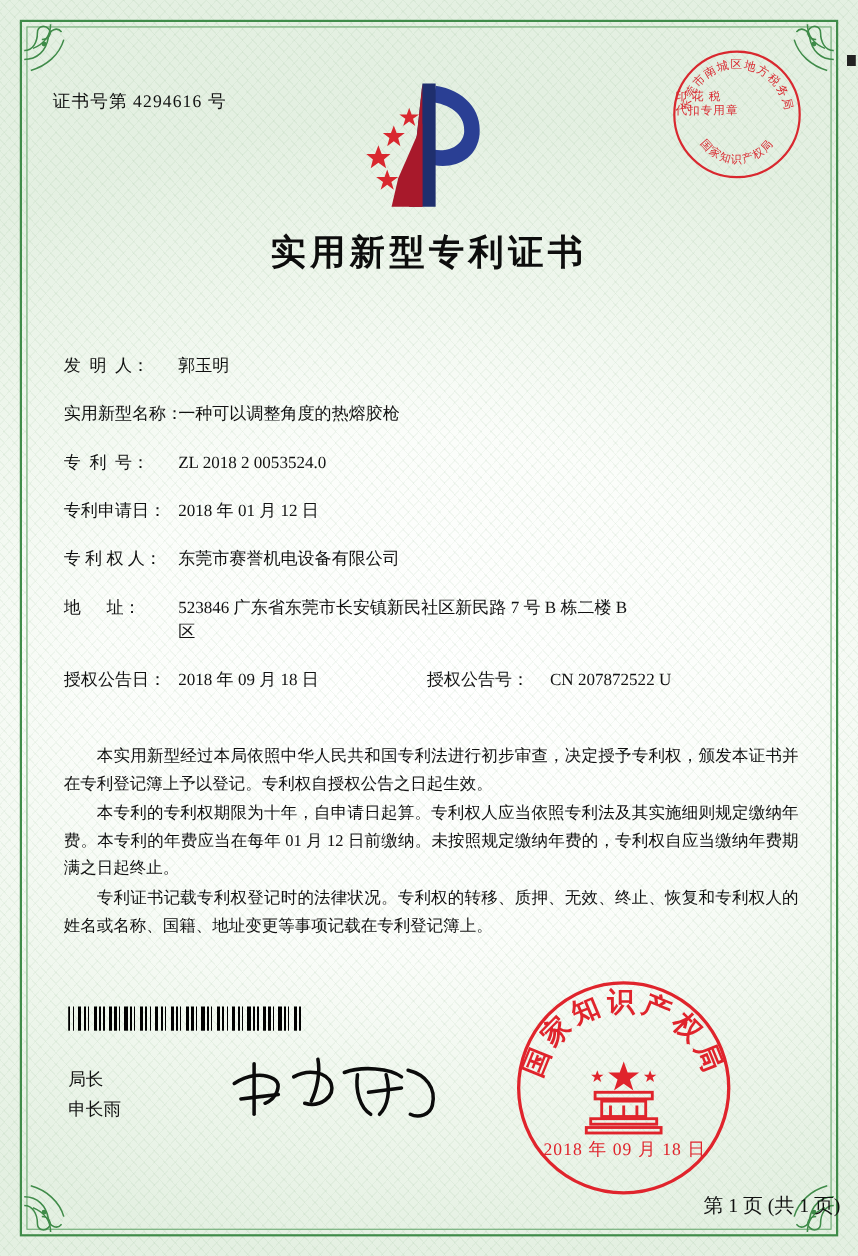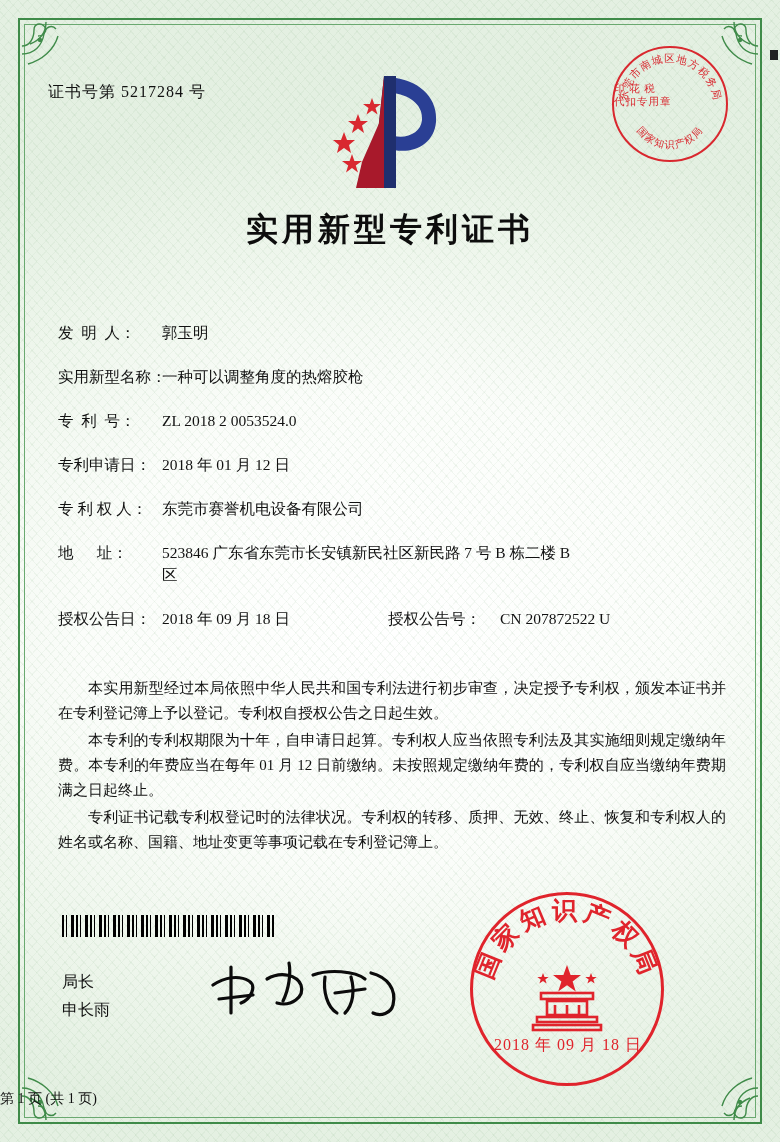--- a/index.html
+++ b/index.html
@@ -199,24 +199,24 @@
     left: 494px;
     top: 1035px;
     font-size: 16px;
     color: #e0242c;
     letter-spacing: 1px;
     font-family: "Liberation Serif", serif;
   }
 
   .footer {
     position: absolute;
-    left: 0; right: 0;
+    left: 0; right: 16px;
     bottom: 34px;
-    text-align: left;
-    font-size: 14px;
+    text-align: right;
+    font-size: 18px;
     color: #111;
   }
 
   .edge-mark {
     position: absolute;
     right: 2px;
     top: 50px;
     width: 8px;
     height: 10px;
     background: #222;
@@ -263,21 +263,21 @@
       <path d="M2 26 C 10 26, 14 18, 14 10 C 14 4, 20 2, 24 6 C 28 10, 24 16, 18 16"></path>
       <path d="M2 34 C 14 34, 22 26, 24 14 C 25 7, 32 4, 36 9"></path>
       <path d="M8 44 C 22 40, 34 30, 38 16"></path>
       <path d="M26 2 C 26 12, 20 20, 10 24"></path>
       <circle cx="20" cy="20" r="2.2" fill="currentColor" stroke="none"></circle>
     </svg>
   </div>
 
   <div class="edge-mark"></div>
 
-  <div class="cert-no">证书号第 5217284 号</div>
+  <div class="cert-no">证书号第 4294616 号</div>
 
   <div class="logo">
     <svg viewBox="0 0 130 125" width="130" height="125">
 
       <path d="M74 8 C 100 12, 116 30, 114 52 C 112 74, 92 84, 72 80 L 72 66 C 86 69, 99 62, 100 50 C 101 36, 90 26, 72 23 Z" fill="#2a3f94"></path>
 
       <path d="M62 6 L 74 6 L 74 118 L 50 118 Z" fill="#1f2f6e"></path>
       <path d="M62 6 L 62 118 L 50 118 Z" fill="#a8192b"></path>
       <path d="M40 92 L 62 42 L 62 118 L 34 118 Z" fill="#a8192b"></path>
 

